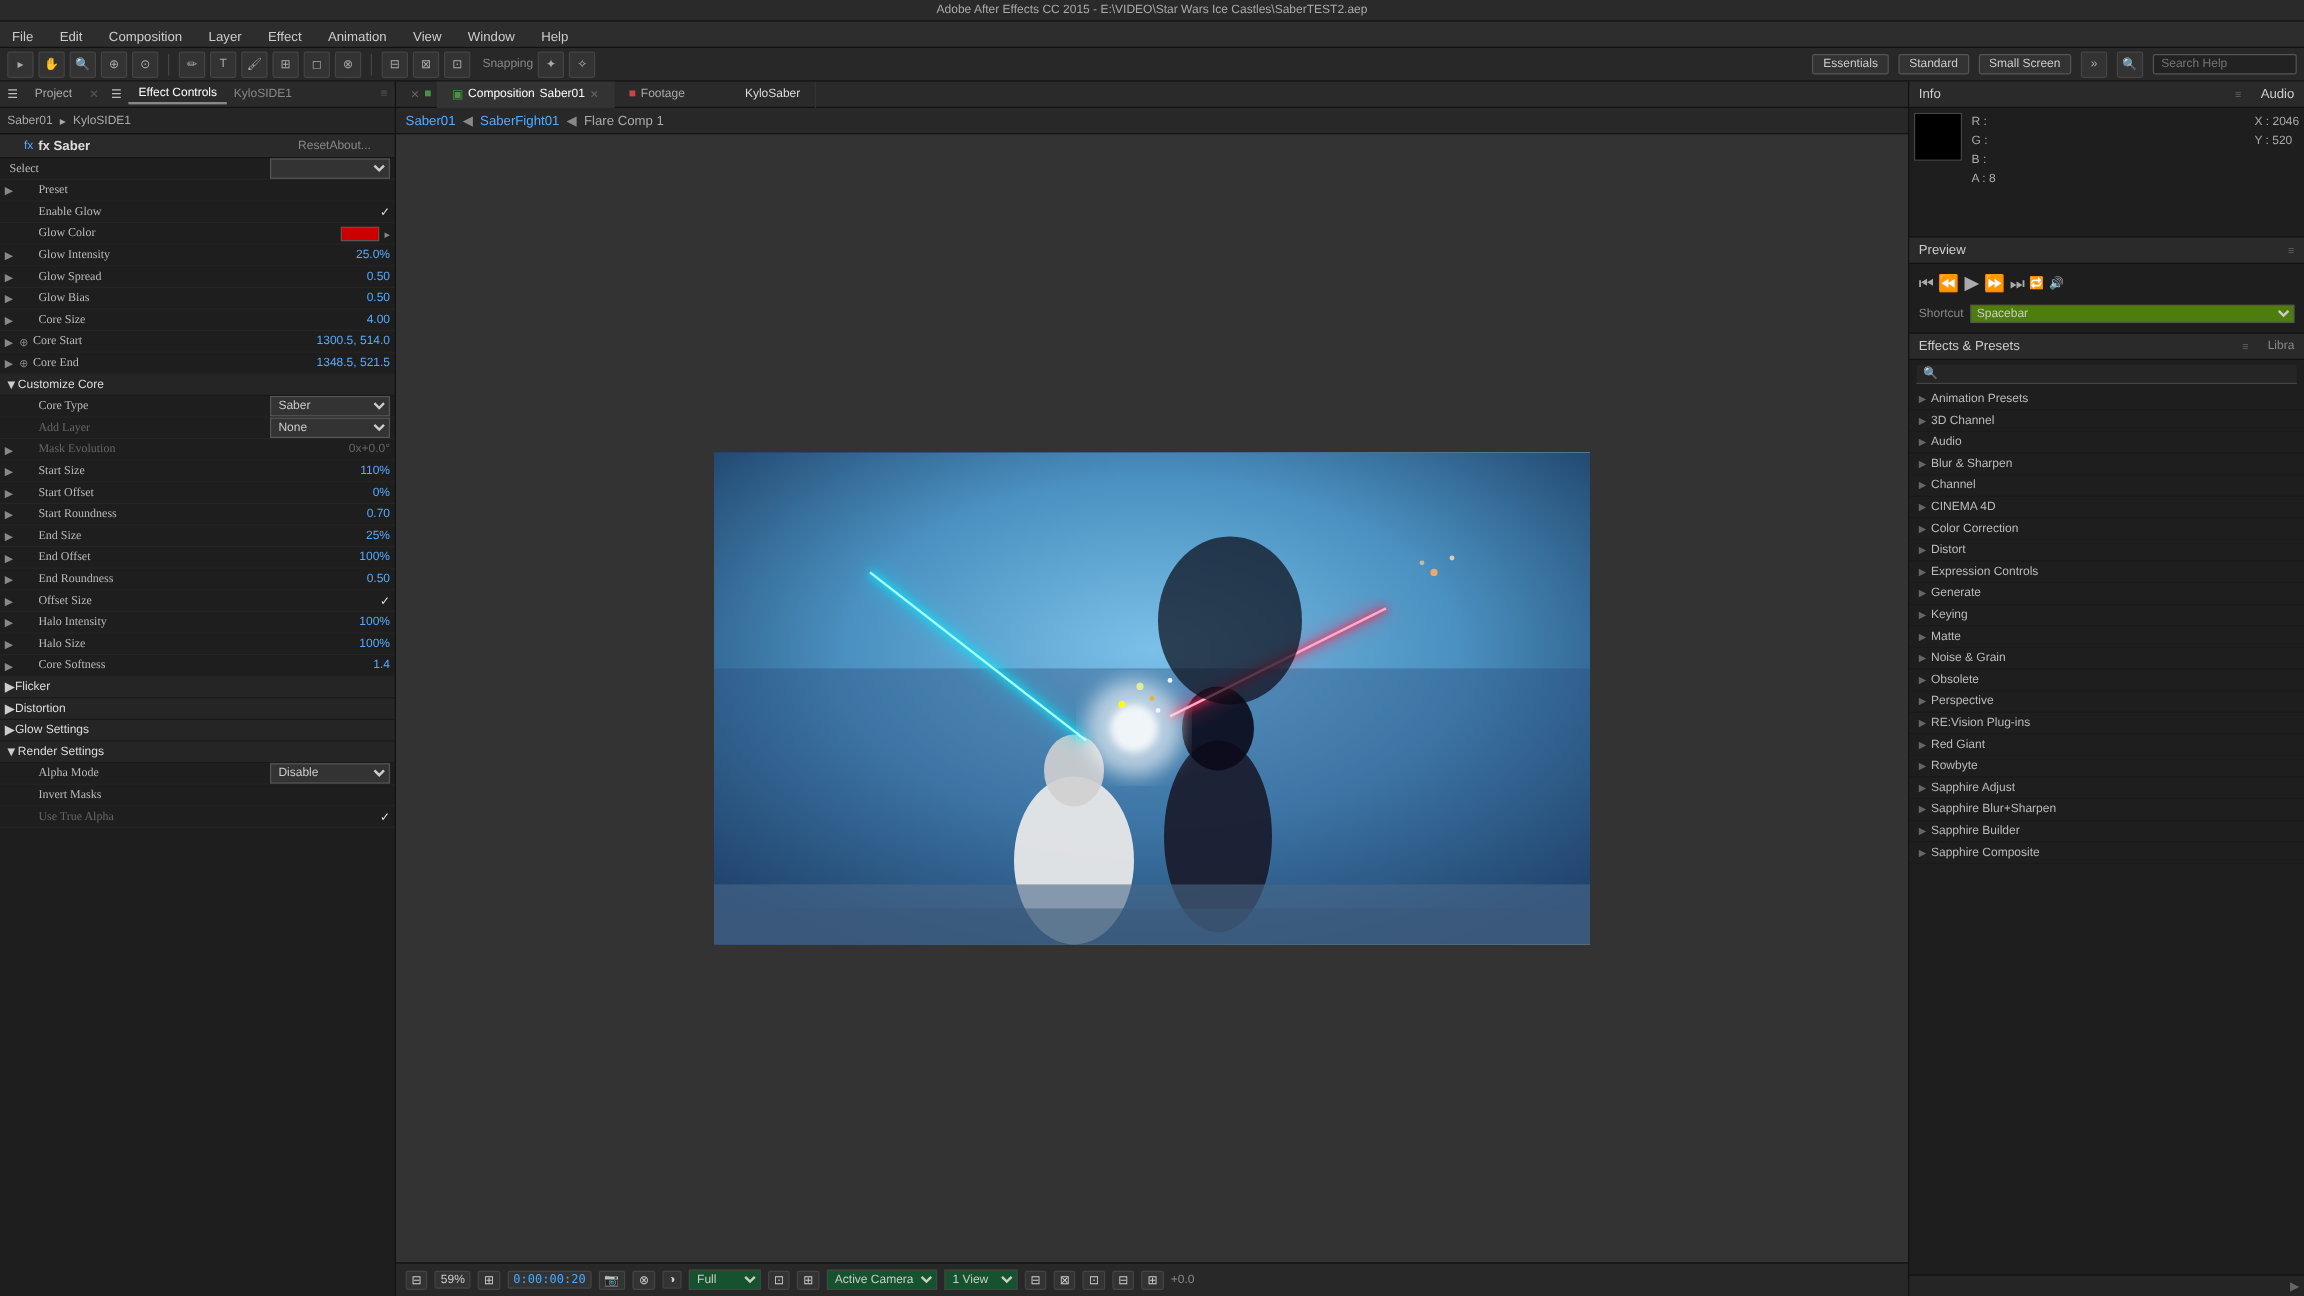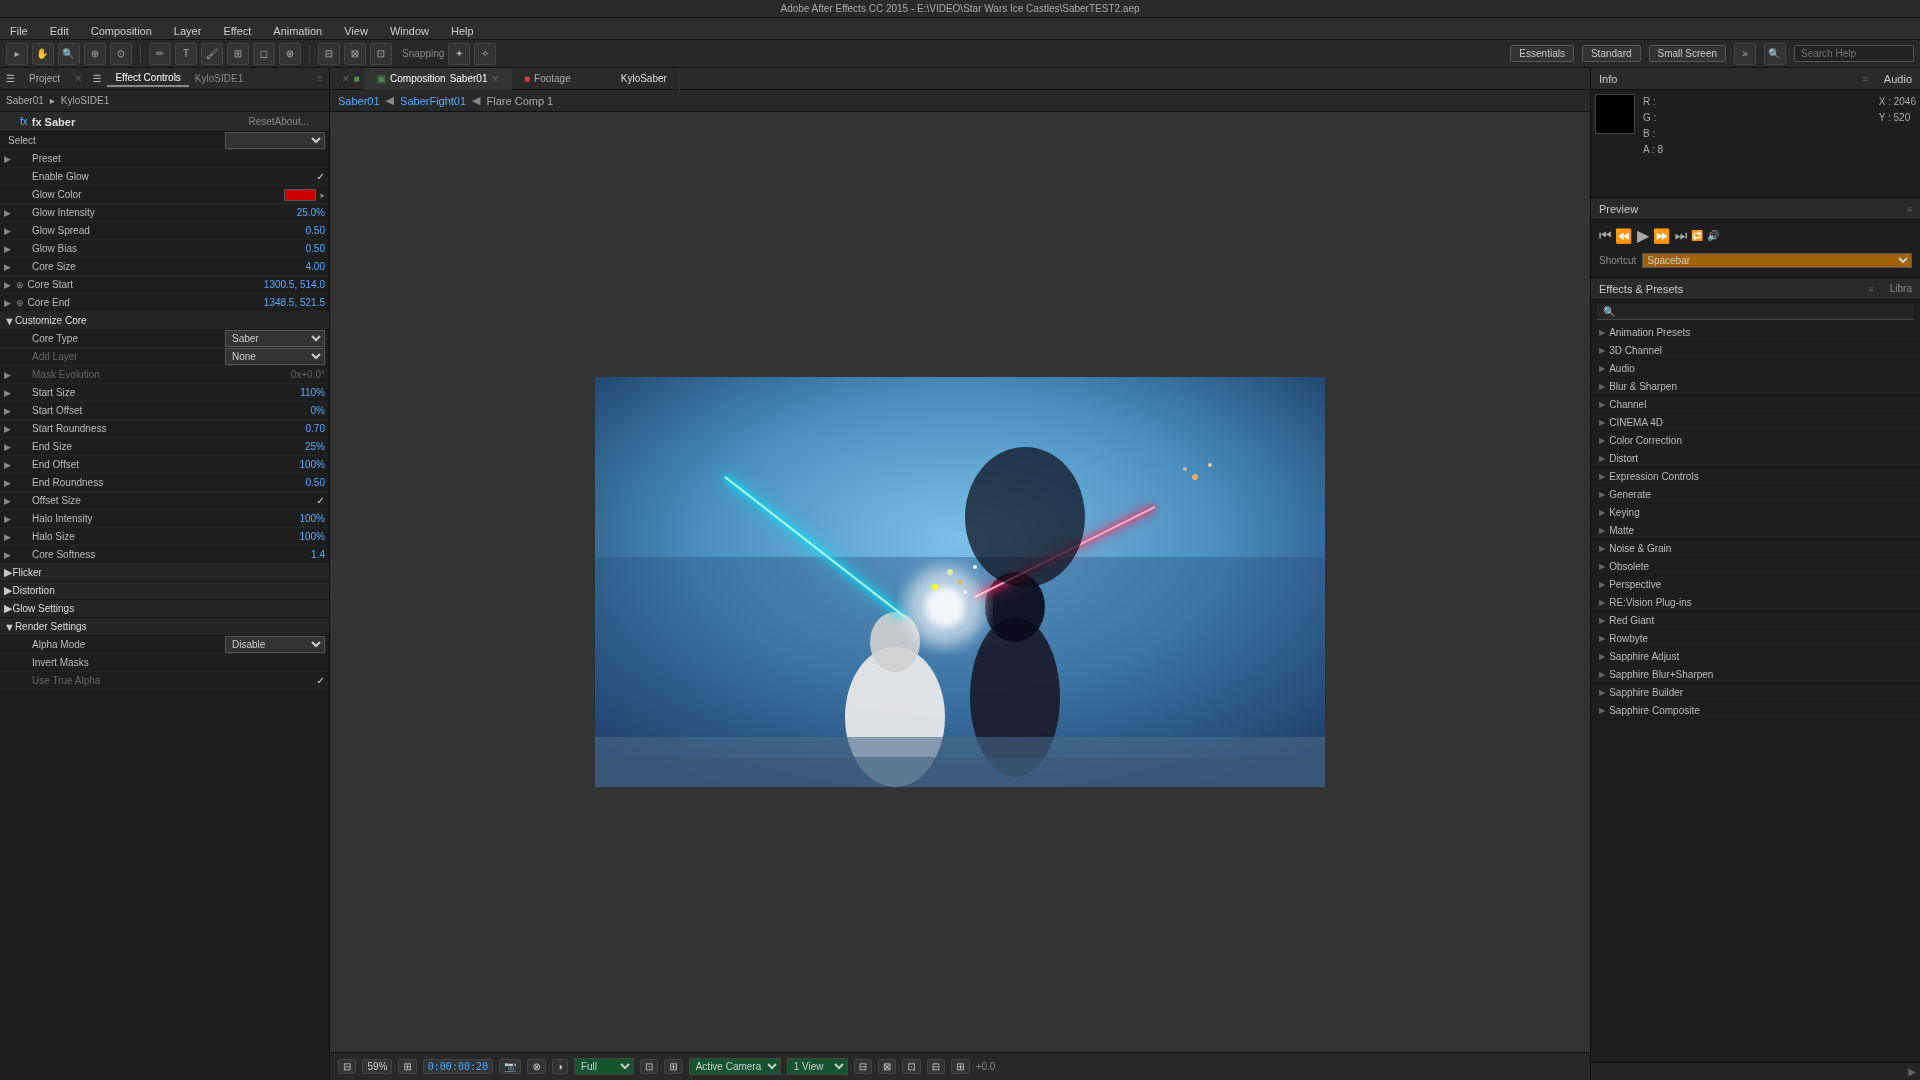--- a/index.html
+++ b/index.html
@@ -140,21 +140,21 @@
     }
 
     .effect-row {
       display: flex;
       align-items: center;
       height: 18px;
       padding: 0 4px;
       border-bottom: 1px solid #252525;
     }
     .effect-row .toggle { width: 12px; color: #888; font-size: 9px; }
-    .effect-row .prop-name { flex: 1; color: #bbb; font-size: 10px; padding-left: 4px; }
+    .effect-row .prop-name { flex: 1; color: #bbb; font-size: 10px; padding-left: 4px; font-family: Liberation Serif, serif; }
     .effect-row .prop-name.indented { padding-left: 16px; }
     .effect-row .prop-value { color: #5af; font-size: 10px; }
     .effect-row .prop-value.white { color: #ddd; }
     .effect-row .color-swatch {
       width: 32px; height: 12px;
       background: #cc0000;
       border: 1px solid #555;
       margin-right: 4px;
     }
     .effect-row .dropdown {
@@ -350,21 +350,21 @@
     }
     .shortcut-row {
       display: flex;
       align-items: center;
       padding: 2px 8px;
       gap: 6px;
       font-size: 10px;
       color: #888;
     }
     .shortcut-select {
-      background: #a16207;
+      background: #4d7c0f;
       border: 1px solid #555;
       color: #ccc;
       font-size: 10px;
       flex: 1;
     }
 
     
     #effects-panel {
       flex: 1;
       display: flex;

